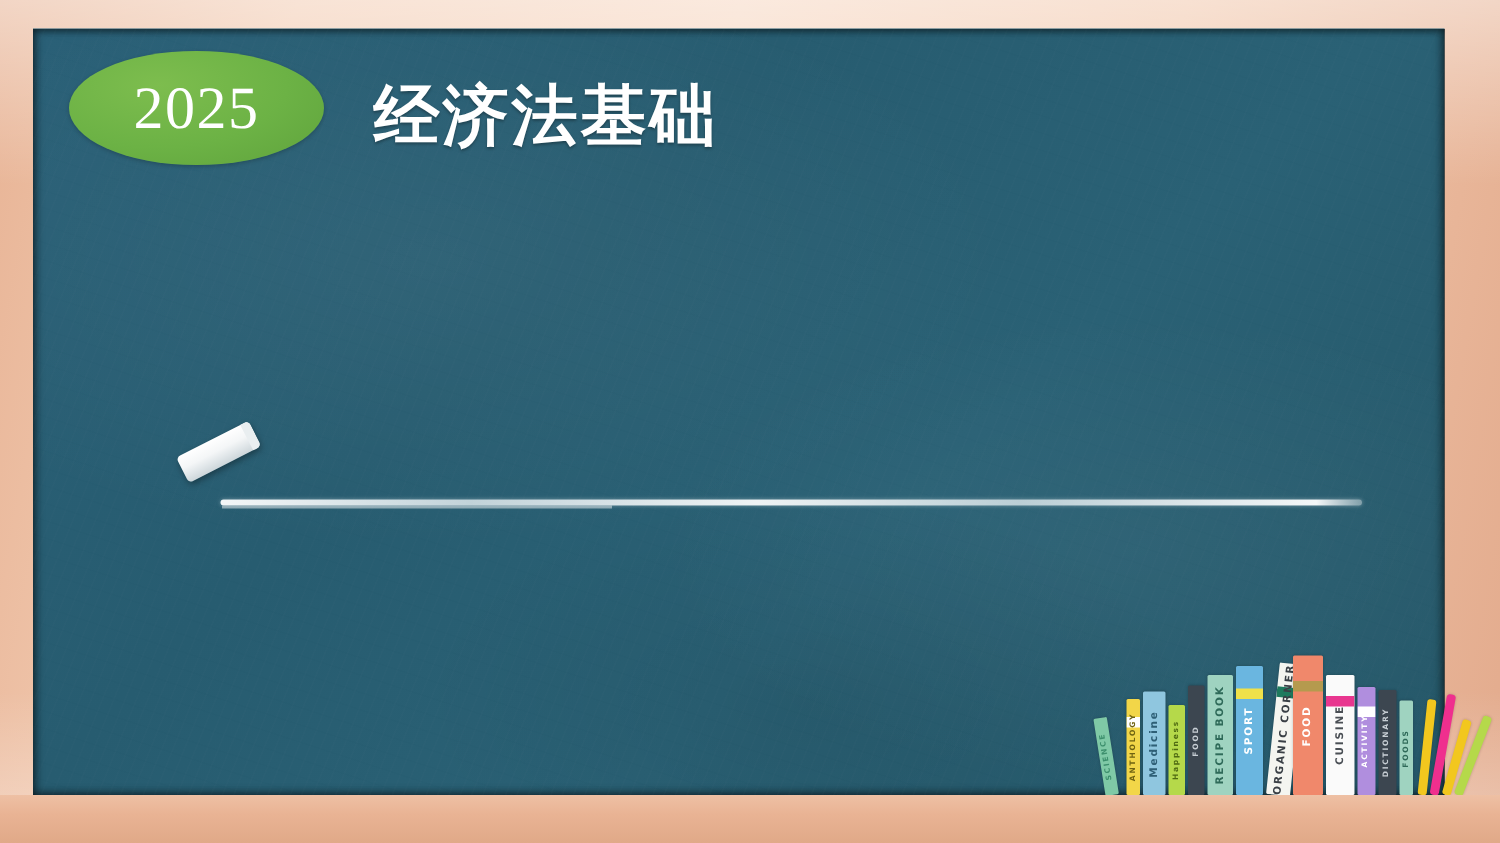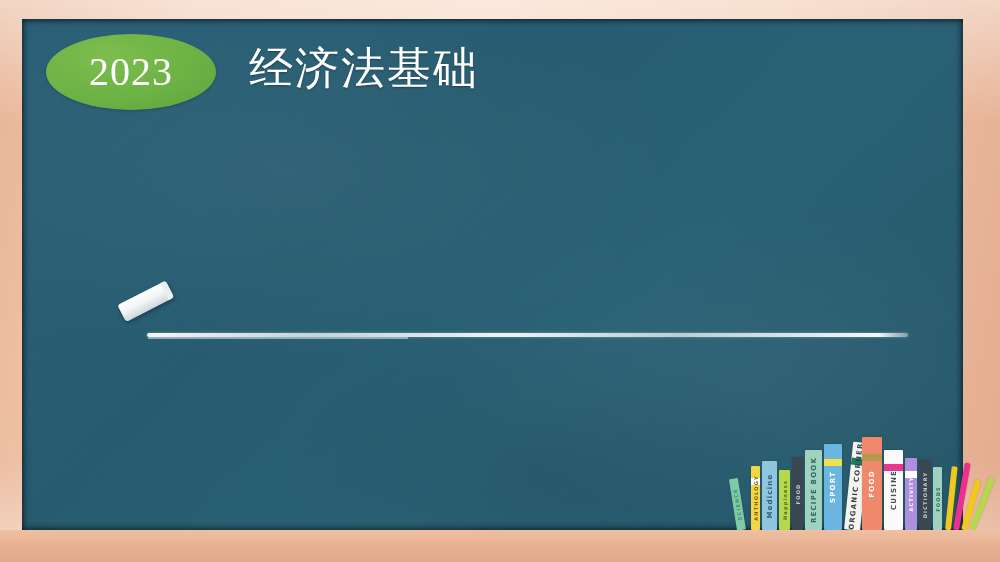--- a/index.html
+++ b/index.html
@@ -77,23 +77,23 @@
     font-size: 40px;
     color: #ffffff;
     letter-spacing: 1px;
     line-height: 1;
   }
 
   
   .header-title {
     position: absolute;
     left: 249px;
-    top: 45px;
+    top: 55px;
     font-family: "DejaVu Sans", sans-serif;
-    font-weight: normal;
+    font-weight: bold;
     font-size: 44px;
     line-height: 1.05;
     color: #ffffff;
     letter-spacing: 2px;
     text-shadow: 0 1px 2px rgba(0,0,0,0.30);
     white-space: nowrap;
   }
 
   
   .chapter-title {
@@ -217,21 +217,21 @@
 
 <div class="slide">
 
   <div class="frame-sheen"></div>
 
   <div class="board">
     <div class="board-grain"></div>
   </div>
 
   <div class="year-badge">
-    <span class="year-text">2023</span>
+    <span class="year-text">2025</span>
   </div>
 
   <div class="header-title">经济法基础</div>
 
 
   <div class="underline"></div>
   <div class="underline-tail"></div>
   <div class="chalk"></div>
 
   <div class="books">

